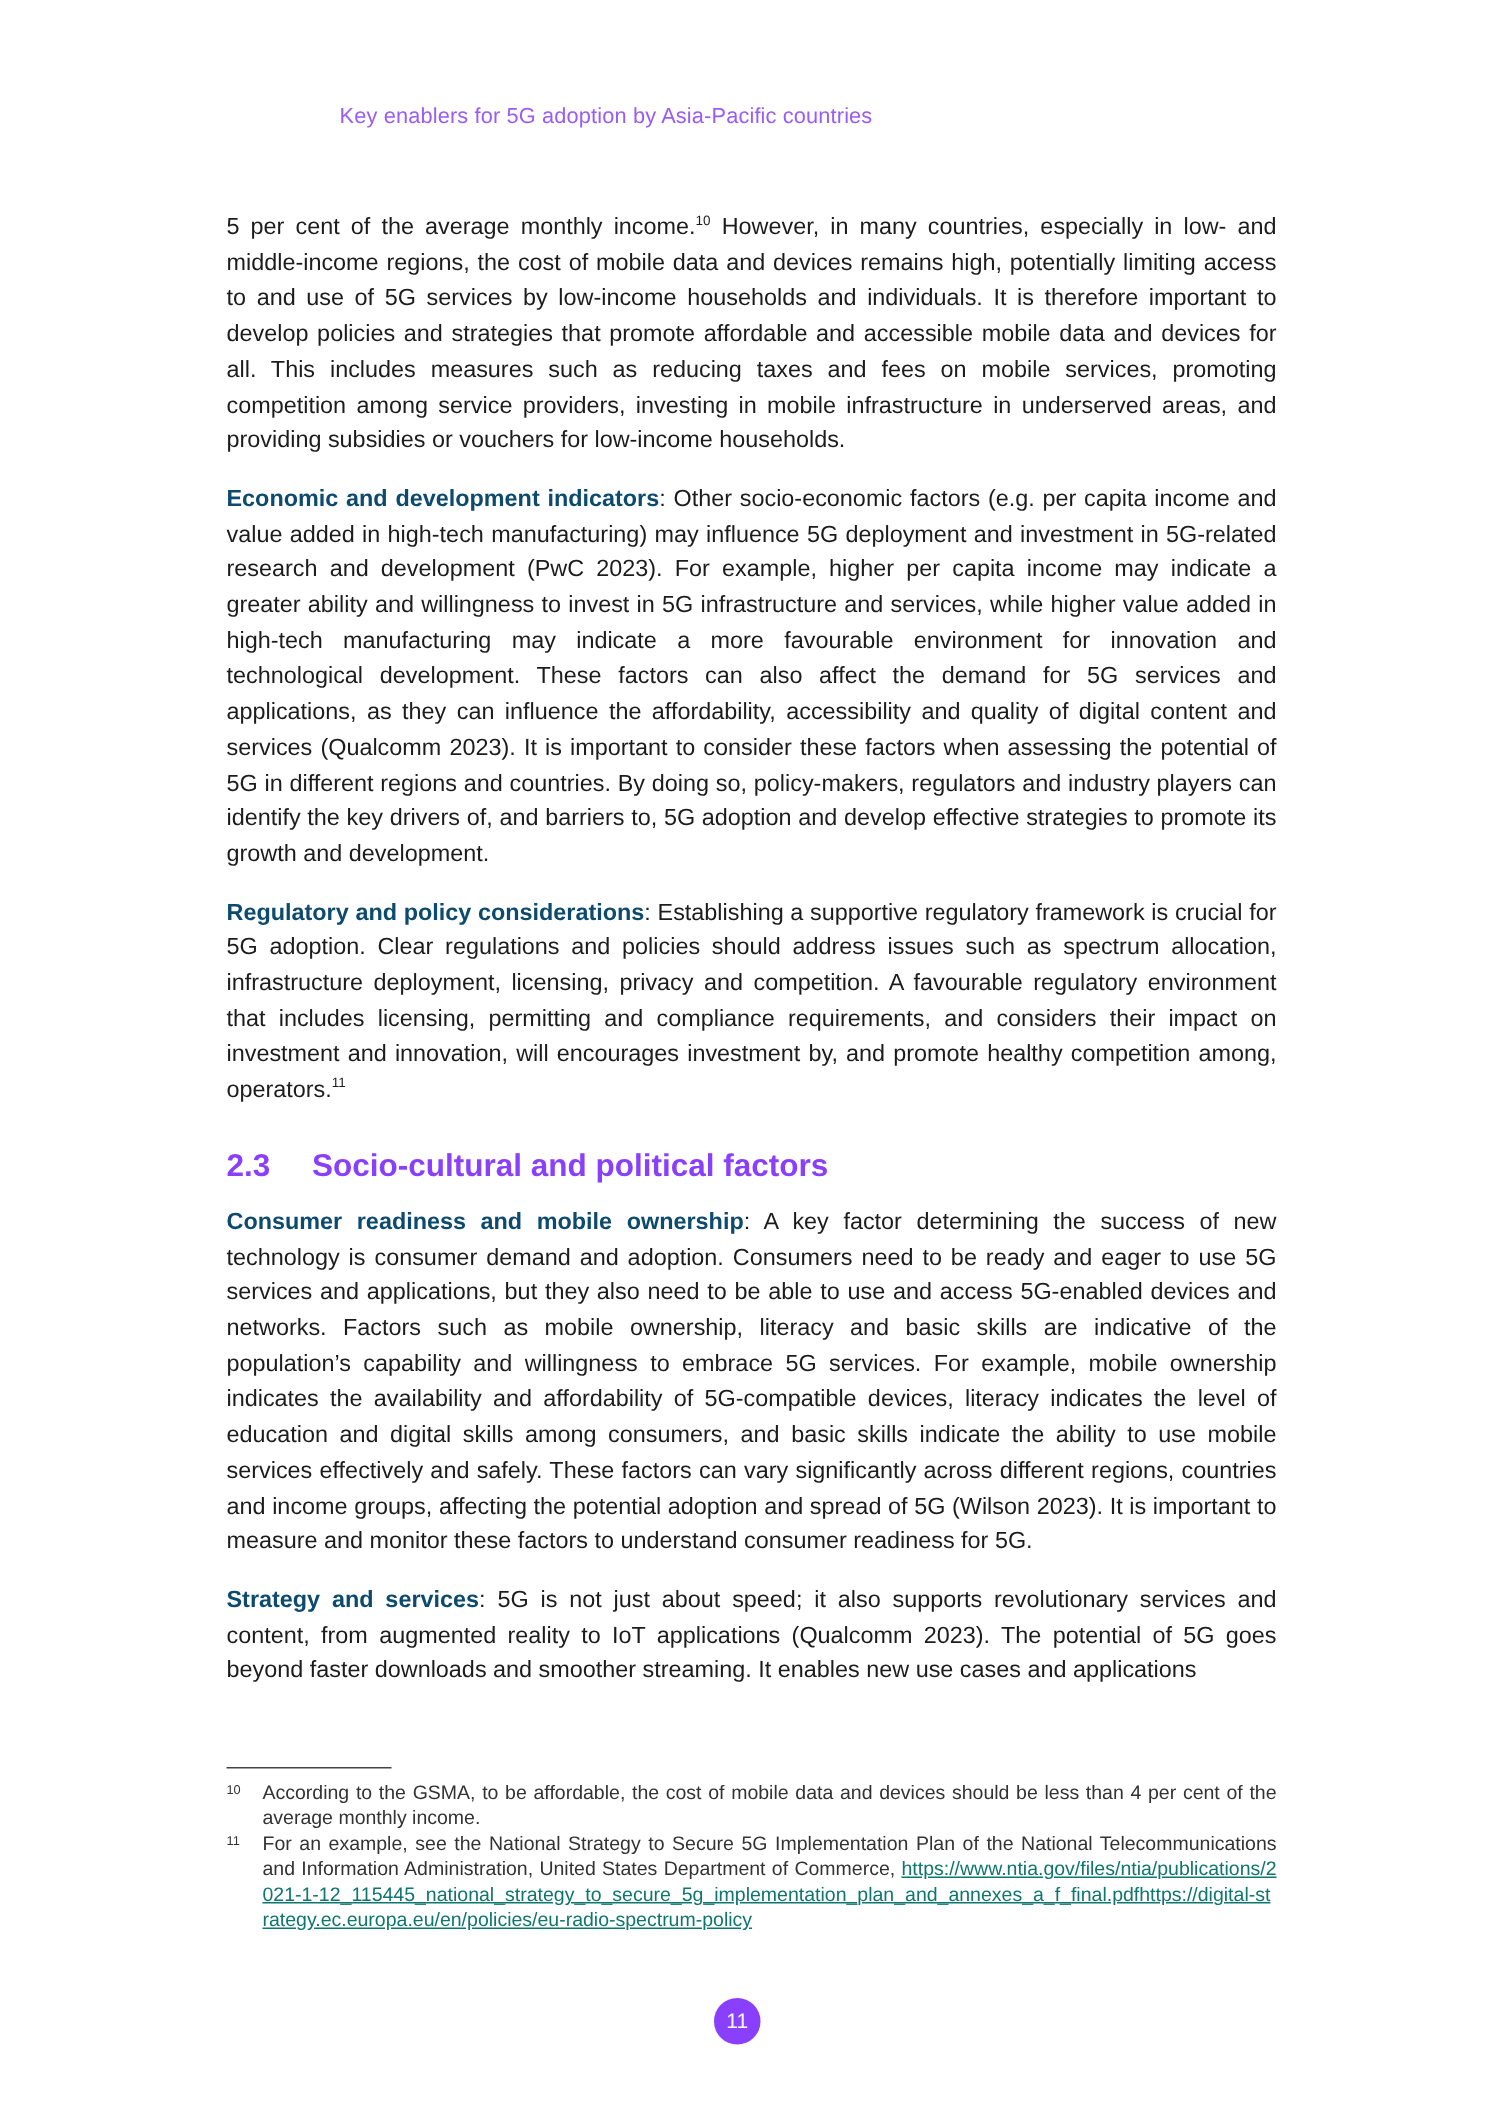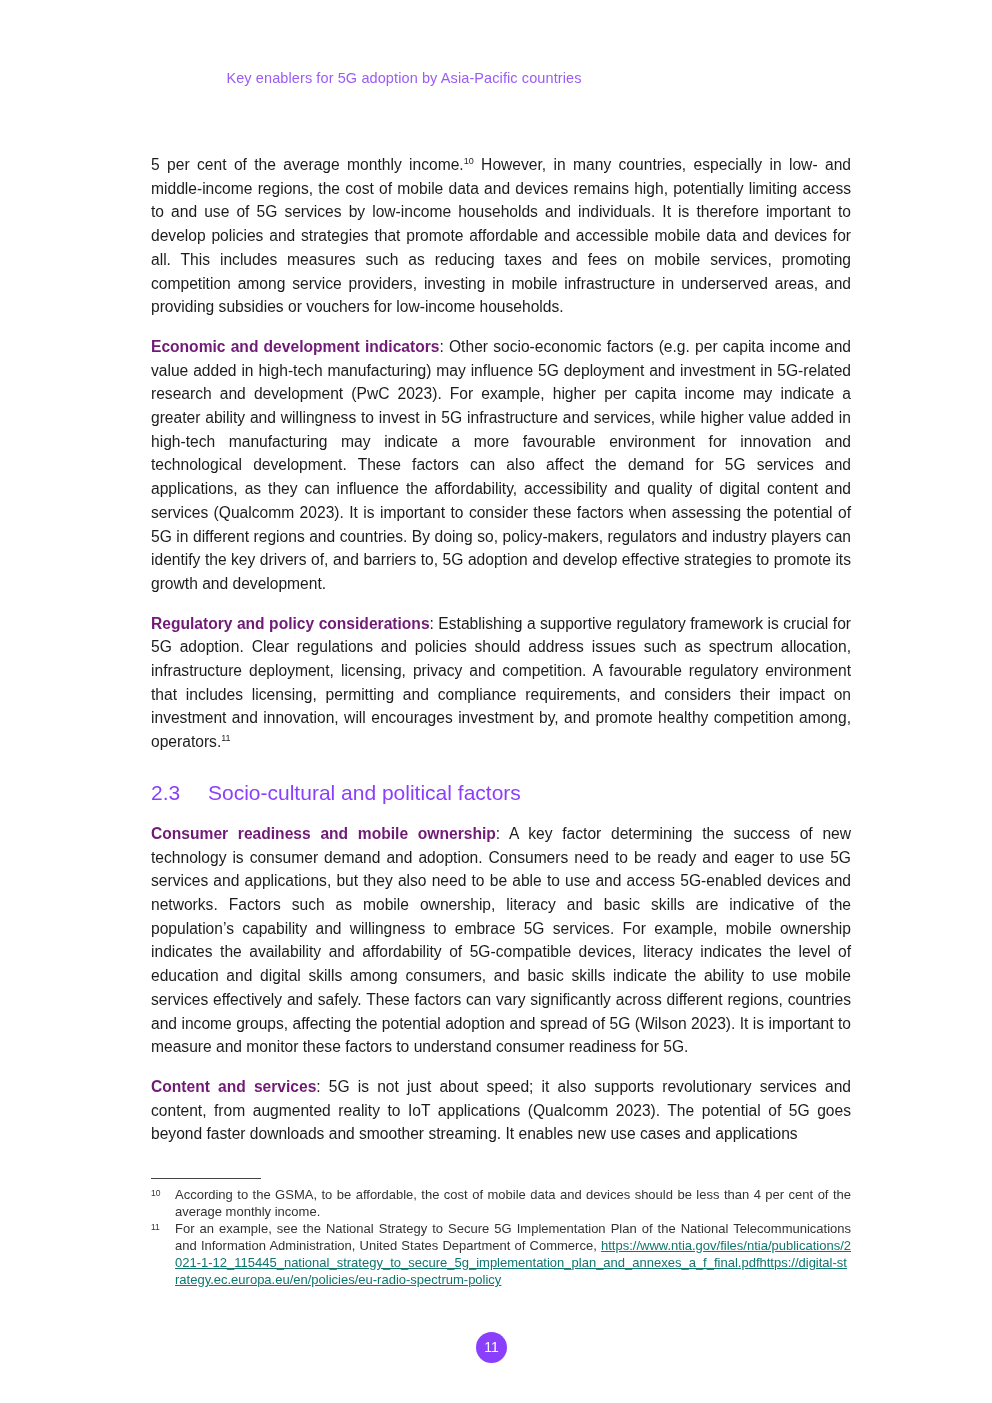--- a/index.html
+++ b/index.html
@@ -1,25 +1,25 @@
 <!DOCTYPE html>
 <html><head>
 <meta charset="utf-8">
 <style>
   html, body { margin: 0; padding: 0; background: #ffffff; }
   body { width: 992px; height: 1403px; position: relative; overflow: hidden;
          font-family: "Liberation Sans", sans-serif; color: #1a1a1a; }
   .running-head { position: absolute; top: 70px; left: 0; width: 808px; text-align: center;
          font-size: 14.5px; color: #9b5cf6; letter-spacing: 0.1px; }
   .content { position: absolute; left: 151px; width: 700px; top: 137px; }
-  p.para { margin: 16px 0 15px 0; font-size: 15.6px; line-height: 23.7px; text-align: justify;
+  p.para { margin: 3px 0 15px 0; font-size: 15.6px; line-height: 23.7px; text-align: justify;
            color: #1c1c1c; }
-  p.para b { font-weight: bold; color: #701a75; }
+  p.para b { font-weight: bold; color: #0c4a6e; }
   sup { font-size: 9px; line-height: 0; vertical-align: super; }
-  h2.section { margin: 26px 0 12px 0; font-size: 21px; font-weight: normal; color: #8a3ffc;
+  h2.section { margin: 26px 0 12px 0; font-size: 21px; font-weight: bold; color: #8a3ffc;
                line-height: 26px; }
   h2.section .num { display: inline-block; width: 57px; }
   .fn-rule { position: absolute; left: 151px; top: 1178px; width: 110px; height: 1px; background: #444; }
   .footnotes { position: absolute; left: 151px; top: 1186px; width: 700px; font-size: 13px;
                line-height: 17px; color: #333; }
   .fn { display: flex; margin: 0; }
   .fn .n { width: 24px; flex: 0 0 24px; font-size: 8.5px; line-height: 15px; }
   .fn .t { flex: 1; text-align: justify; }
   .fn a { color: #0f766e; text-decoration: underline; word-break: break-all; }
   .page-num { position: absolute; left: 476px; top: 1332px; width: 31px; height: 31px;
@@ -46,21 +46,21 @@
 
   <h2 class="section">
     <span class="num">2.3</span><span>Socio-cultural and political factors</span>
   </h2>
 
   <p class="para">
     <b>Consumer readiness and mobile ownership</b><span>: A key factor determining the success of new technology is consumer demand and adoption. Consumers need to be ready and eager to use 5G services and applications, but they also need to be able to use and access 5G-enabled devices and networks. Factors such as mobile ownership, literacy and basic skills are indicative of the population’s capability and willingness to embrace 5G services. For example, mobile ownership indicates the availability and affordability of 5G-compatible devices, literacy indicates the level of education and digital skills among consumers, and basic skills indicate the ability to use mobile services effectively and safely. These factors can vary significantly across different regions, countries and income groups, affecting the potential adoption and spread of 5G (Wilson 2023). It is important to measure and monitor these factors to understand consumer readiness for 5G.</span>
   </p>
 
   <p class="para">
-    <b>Content and services</b><span>: 5G is not just about speed; it also supports revolutionary services and content, from augmented reality to IoT applications (Qualcomm 2023). The potential of 5G goes beyond faster downloads and smoother streaming. It enables new use cases and applications</span>
+    <b>Strategy and services</b><span>: 5G is not just about speed; it also supports revolutionary services and content, from augmented reality to IoT applications (Qualcomm 2023). The potential of 5G goes beyond faster downloads and smoother streaming. It enables new use cases and applications</span>
   </p>
 </div>
 
 <div class="fn-rule"></div>
 
 <div class="footnotes">
   <div class="fn">
     <span class="n">10</span>
     <span class="t">According to the GSMA, to be affordable, the cost of mobile data and devices should be less than 4 per cent of the average monthly income.</span>
   </div>

